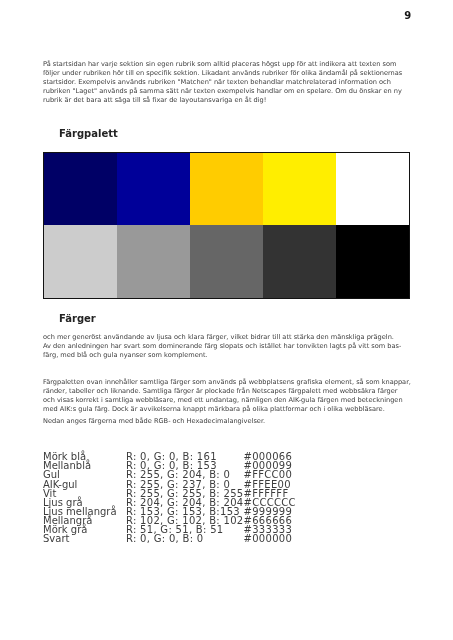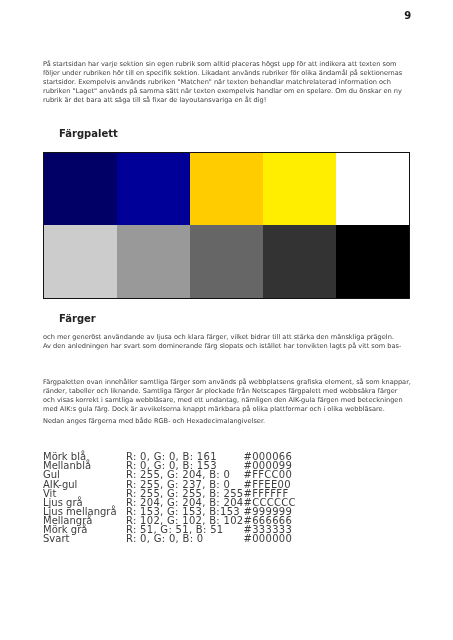--- a/index.html
+++ b/index.html
@@ -70,20 +70,21 @@
           <div class="pcell" style="background: rgb(0, 0, 0);"></div>
         </div>
       </div>
   </div>
 
   <h2 class="block heading" id="colors-heading">Färger</h2>
 
   <div class="block para" id="colors-p1">
       <span class="ln">och mer generöst användande av ljusa och klara färger, vilket bidrar till att stärka den mänskliga prägeln.</span>
       <span class="ln">Av den anledningen har svart som dominerande färg slopats och istället har tonvikten lagts på vitt som bas-</span>
+      <span class="ln">färg, med blå och gula nyanser som komplement.</span>
     </div>
 
   <div class="block para" id="colors-p2">
       <span class="ln">Färgpaletten ovan innehåller samtliga färger som används på webbplatsens grafiska element, så som knappar,</span>
       <span class="ln">ränder, tabeller och liknande. Samtliga färger är plockade från Netscapes färgpalett med webbsäkra färger</span>
       <span class="ln">och visas korrekt i samtliga webbläsare, med ett undantag, nämligen den AIK-gula färgen med beteckningen</span>
       <span class="ln">med AIK:s gula färg. Dock är avvikelserna knappt märkbara på olika plattformar och i olika webbläsare.</span>
     </div>
 
   <div class="block para" id="colors-p3">

